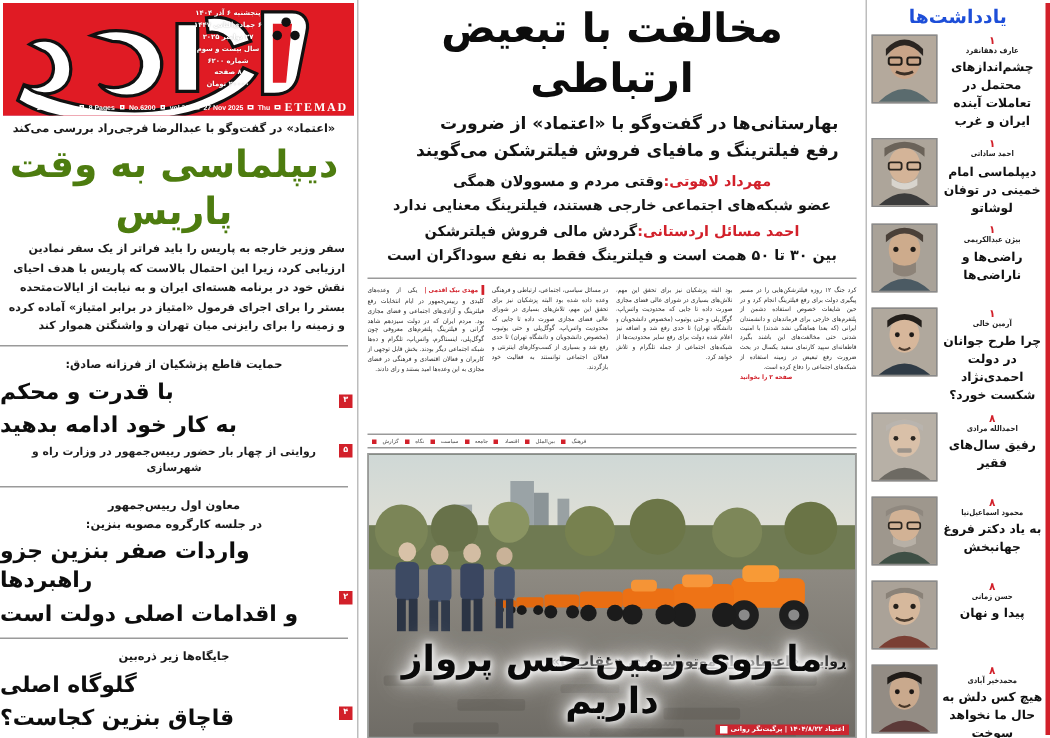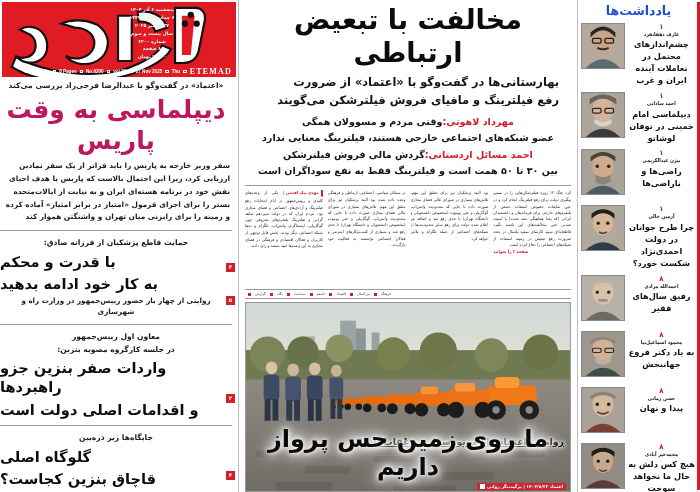--- a/index.html
+++ b/index.html
@@ -345,21 +345,21 @@
     color: #1a1a1a;
     line-height: 1.4;
     padding: 4px 2px 2px 2px;
     letter-spacing: -0.1px;
   }
   .lead-headline {
     font-size: 25px;
     font-weight: bold;
     text-align: center;
     line-height: 1.22;
-    color: #be185d;
+    color: #4d7c0f;
     letter-spacing: -0.7px;
     padding: 2px 0 4px 0;
   }
   .lead-summary {
     font-size: 7.4px;
     line-height: 1.72;
     color: #1d1d1d;
     font-weight: bold;
     padding: 0 2px 2px 2px;
     letter-spacing: -0.1px;

